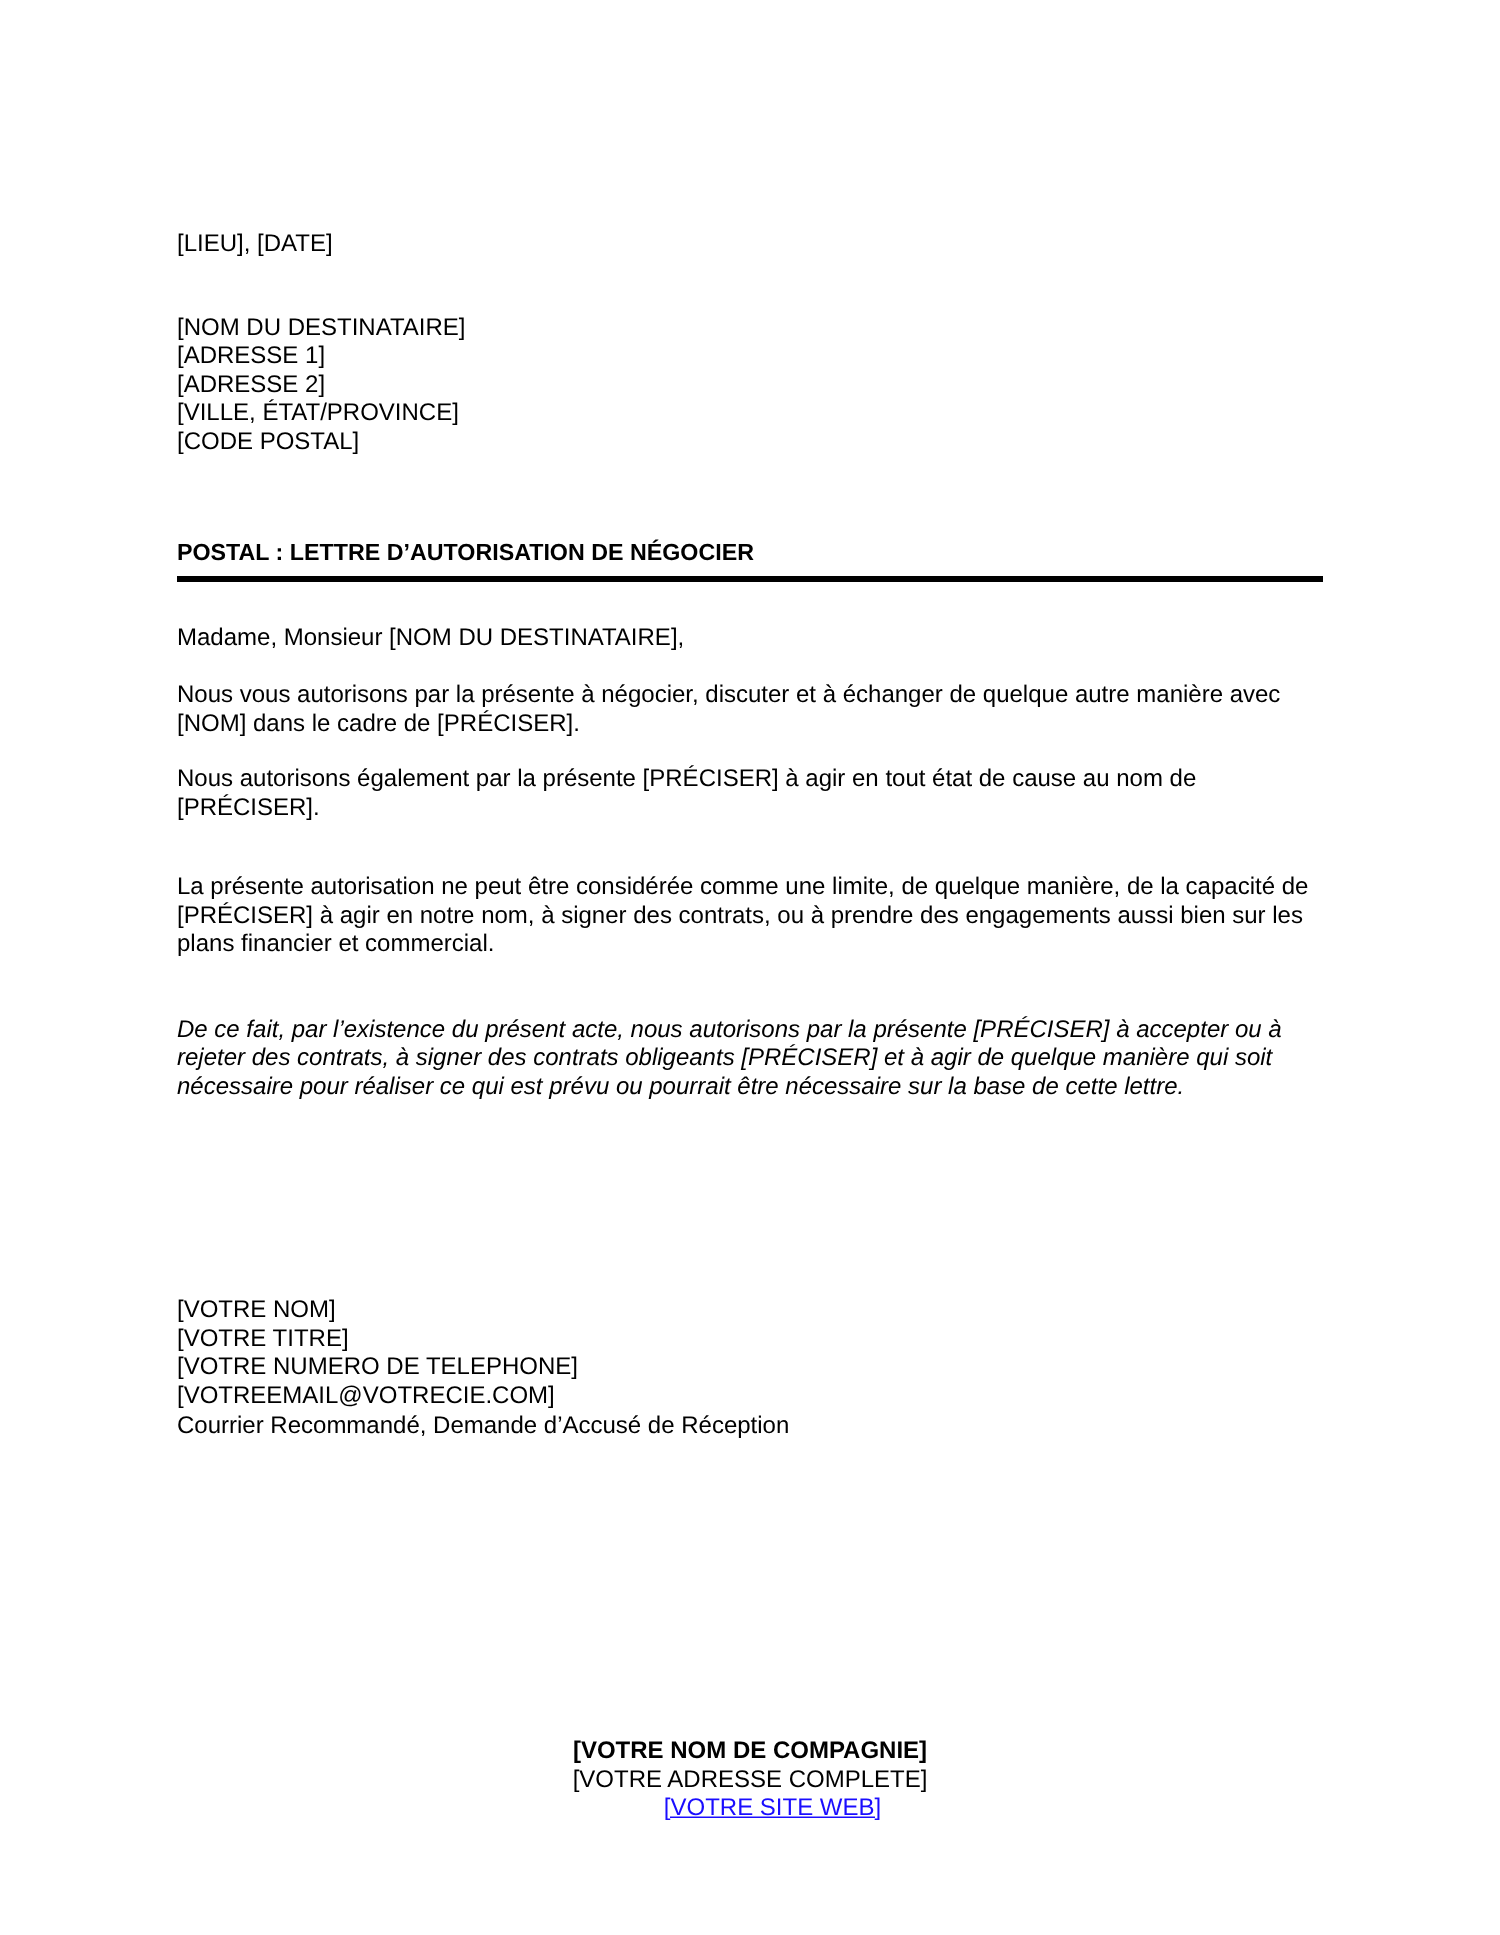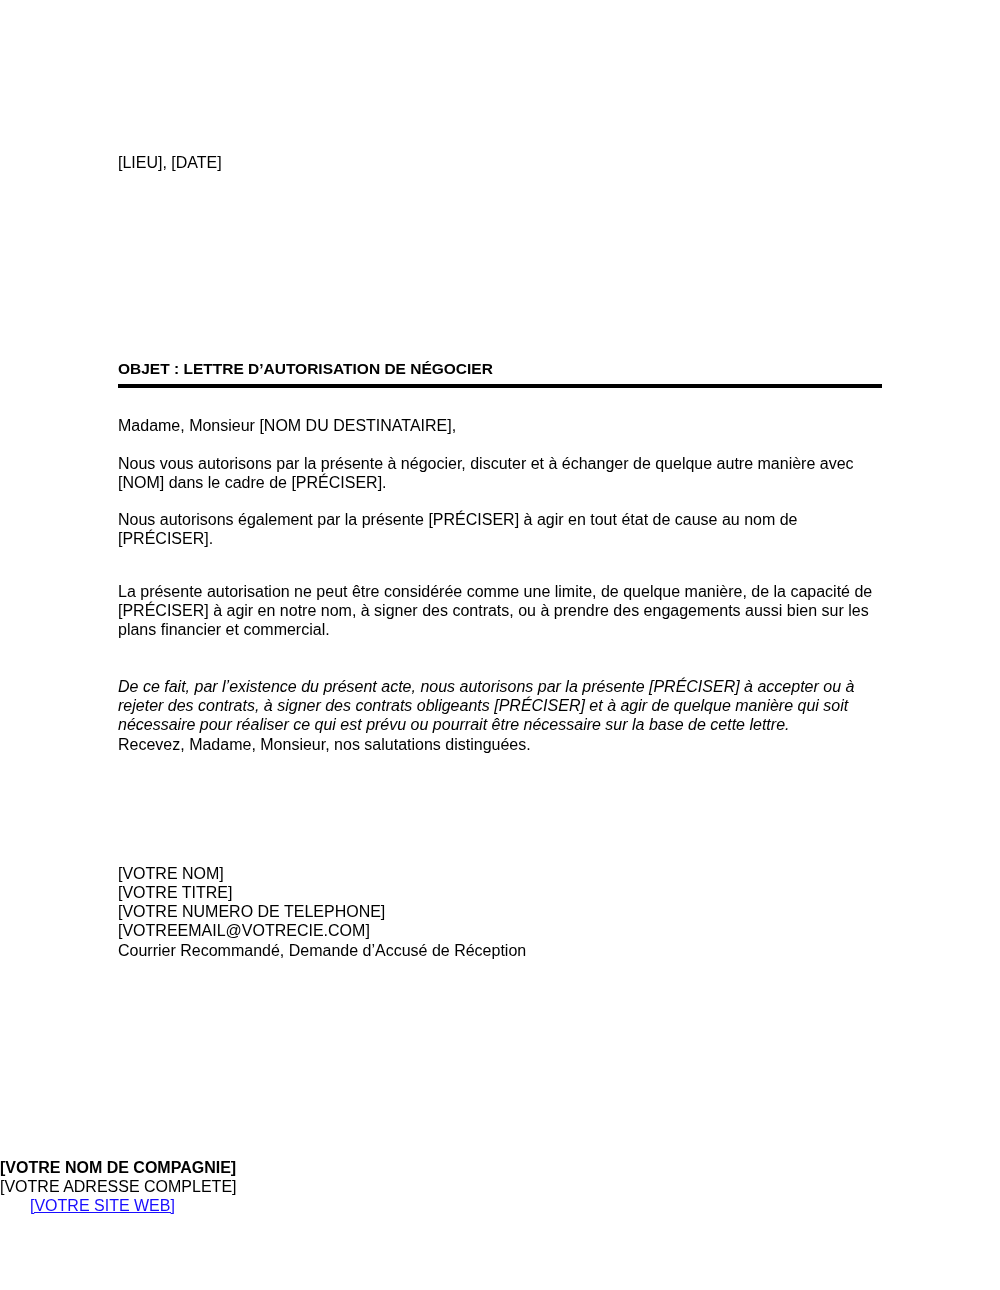--- a/index.html
+++ b/index.html
@@ -40,40 +40,48 @@
       width: 764px;
       top: 384px;
       height: 4px;
       background: #000000;
     }
     .footer {
       position: absolute;
       left: 0;
       width: 1000px;
       top: 1158px;
+      text-align: center;
       line-height: 19px;
     }
     .footer .company { font-weight: bold; }
     .footer a {
       color: #1a0dff;
       text-decoration: underline;
       padding-left: 30px;
     }
   </style>
 </head>
 <body>
 
 <div class="page">
 
   <div class="block" style="top:153px;">
     <span class="line">[LIEU], [DATE]</span>
   </div>
 
+  <div class="block" style="top:209px;">
+    <span class="line">[NOM DU DESTINATAIRE]</span>
+    <span class="line">[ADRESSE 1]</span>
+    <span class="line">[ADRESSE 2]</span>
+    <span class="line">[VILLE, ÉTAT/PROVINCE]</span>
+    <span class="line">[CODE POSTAL]</span>
+  </div>
 
-  <div class="block subject" style="top:359px;">OBJET : LETTRE D’AUTORISATION DE NÉGOCIER</div>
+  <div class="block subject" style="top:359px;">POSTAL : LETTRE D’AUTORISATION DE NÉGOCIER</div>
 
   <div class="rule"></div>
 
   <div class="block" style="top:416px;">Madame, Monsieur [NOM DU DESTINATAIRE],</div>
 
   <div class="block" style="top:454px;">
     <span class="para">Nous vous autorisons par la présente à négocier, discuter et à échanger de quelque autre manière avec [NOM] dans le cadre de [PRÉCISER].</span>
   </div>
 
   <div class="block" style="top:510px;">
@@ -81,21 +89,20 @@
   </div>
 
   <div class="block" style="top:582px;">
     <span class="para">La présente autorisation ne peut être considérée comme une limite, de quelque manière, de la capacité de [PRÉCISER] à agir en notre nom, à signer des contrats, ou à prendre des engagements aussi bien sur les plans financier et commercial.</span>
   </div>
 
   <div class="block" style="top:677px;font-style:italic;">
     <span class="para">De ce fait, par l’existence du présent acte, nous autorisons par la présente [PRÉCISER] à accepter ou à rejeter des contrats, à signer des contrats obligeants [PRÉCISER] et à agir de quelque manière qui soit nécessaire pour réaliser ce qui est prévu ou pourrait être nécessaire sur la base de cette lettre.</span>
   </div>
 
-  <div class="block" style="top:735px;">Recevez, Madame, Monsieur, nos salutations distinguées.</div>
 
   <div class="block" style="top:864px;">
     <span class="line">[VOTRE NOM]</span>
     <span class="line">[VOTRE TITRE]</span>
     <span class="line">[VOTRE NUMERO DE TELEPHONE]</span>
     <span class="line">[VOTREEMAIL@VOTRECIE.COM]</span>
   </div>
 
   <div class="block" style="top:941px;">Courrier Recommandé, Demande d’Accusé de Réception</div>
 

